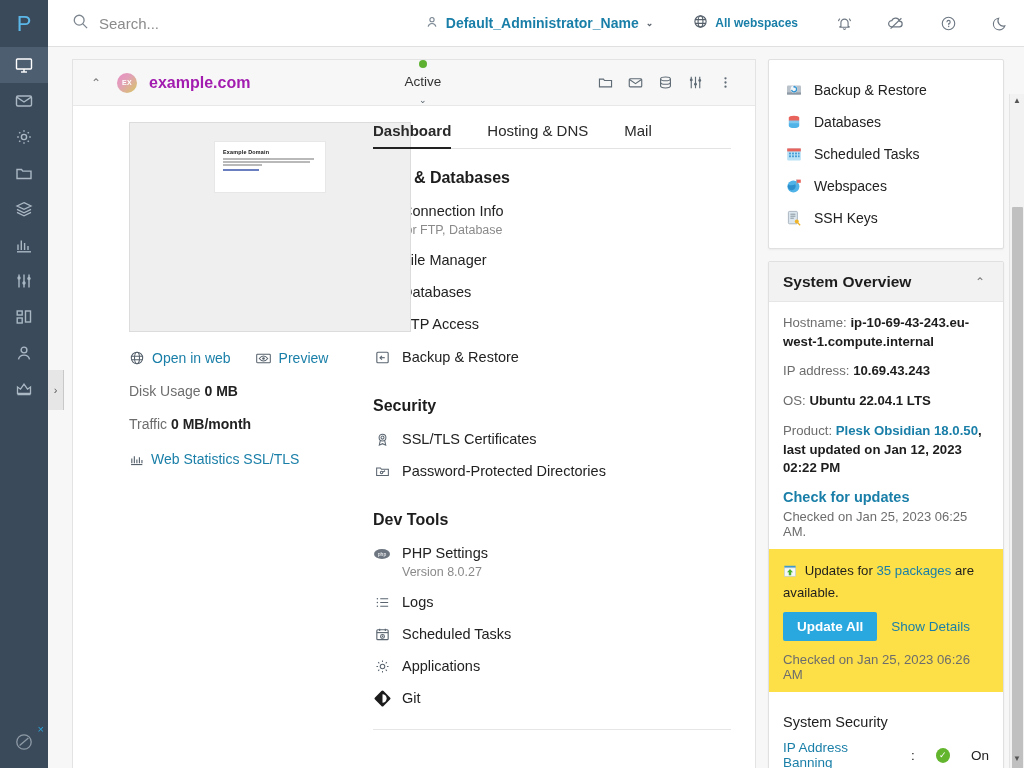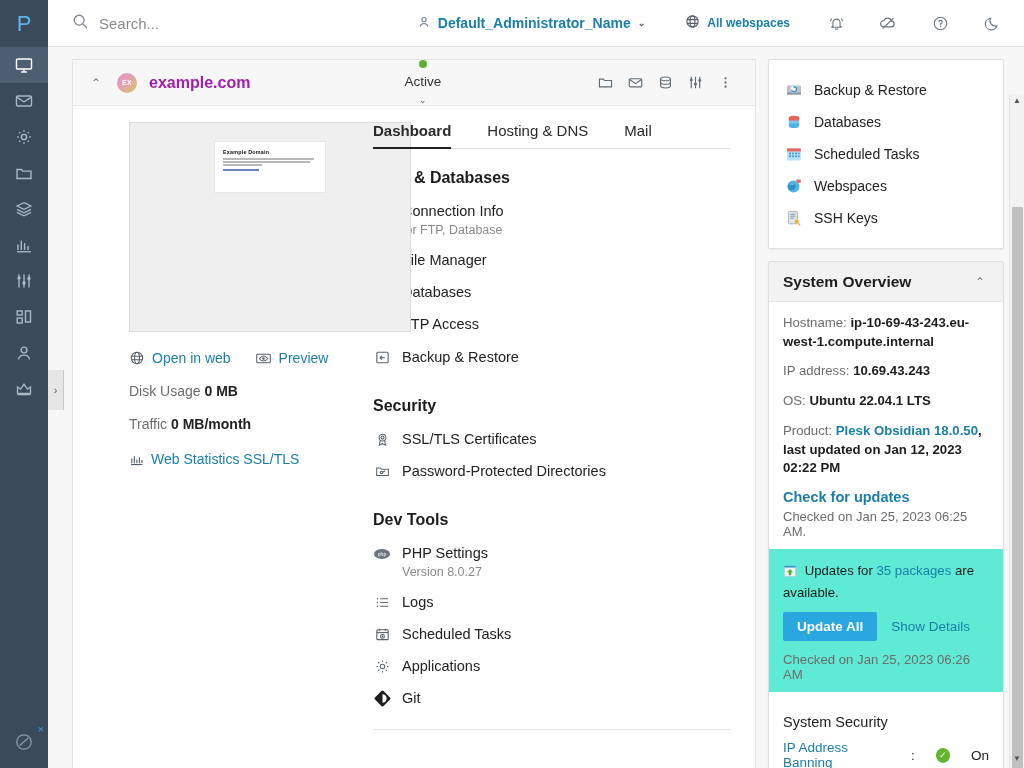--- a/index.html
+++ b/index.html
@@ -49,21 +49,21 @@
   .topbar {
     height: 47px; background: #fff; border-bottom: 1px solid #e0e0e0;
     display: flex; align-items: center; flex: 0 0 47px; position: relative;
   }
   .search-wrap { display: flex; align-items: center; gap: 10px; padding-left: 24px; flex: 1; }
   .search-input {
     border: none; outline: none; font-size: 15px; color: #555;
     font-family: "Liberation Sans", sans-serif; width: 300px; background: transparent;
   }
   .search-input::placeholder { color: #8b8b8b; }
-  .topbar-right { display: flex; align-items: center; gap: 16px; padding-right: 14px; text-align: center; }
+  .topbar-right { display: flex; align-items: center; gap: 16px; padding-right: 6px; text-align: center; }
   .tb-user { display: flex; align-items: center; gap: 7px; color: #1a7fa8;
     font-size: 14px; font-weight: 700; cursor: pointer; padding: 0 12px; }
   .tb-user .uicon { color: #7a8793; }
   .tb-ws { display: flex; align-items: center; gap: 7px; color: #1a7fa8;
     font-size: 12px; font-weight: 700; cursor: pointer; padding: 0 12px; }
   .tb-ws .gicon { color: #55606b; }
   .tb-ico { width: 36px; height: 36px; display: flex; align-items: center;
     justify-content: center; color: #6d7782; cursor: pointer; }
   .caret { font-size: 9px; color: #55606b; }
 
@@ -161,21 +161,21 @@
   }
   .card-head h3 { font-size: 15.5px; font-weight: 700; color: #1d1d1d; }
   .card-body { padding: 12px 14px 8px; }
   .ov-row { font-size: 13.2px; color: #6d6d6d; line-height: 1.42; margin-bottom: 11px; }
   .ov-row b { color: #1d1d1d; font-weight: 700; }
   .ov-row a { color: #1a7fa8; text-decoration: none; font-weight: 700; }
   .ov-link { display: block; color: #1a7fa8; font-size: 14.5px; font-weight: 700;
     margin-bottom: 4px; cursor: pointer; }
   .ov-sub { font-size: 13px; color: #6d6d6d; }
 
-  .upd-box { background: #5eead4; margin: 10px -14px 0; padding: 12px 14px 10px; }
+  .upd-box { background: #fde047; margin: 10px -14px 0; padding: 12px 14px 10px; }
   .upd-txt { font-size: 13.2px; color: #1d1d1d; line-height: 1.45; }
   .upd-txt a { color: #1a7fa8; text-decoration: none; }
   .upd-icon { display: inline-block; vertical-align: -3px; margin-right: 4px; }
   .upd-actions { display: flex; align-items: center; gap: 14px; margin-top: 10px; }
   .btn-primary {
     background: #28a8df; color: #fff; border: none; font-size: 13.5px;
     font-weight: 700; padding: 7px 14px; cursor: pointer; border-radius: 2px;
     font-family: "Liberation Sans", sans-serif;
   }
   .btn-link { color: #1a7fa8; font-size: 13.5px; cursor: pointer; }

